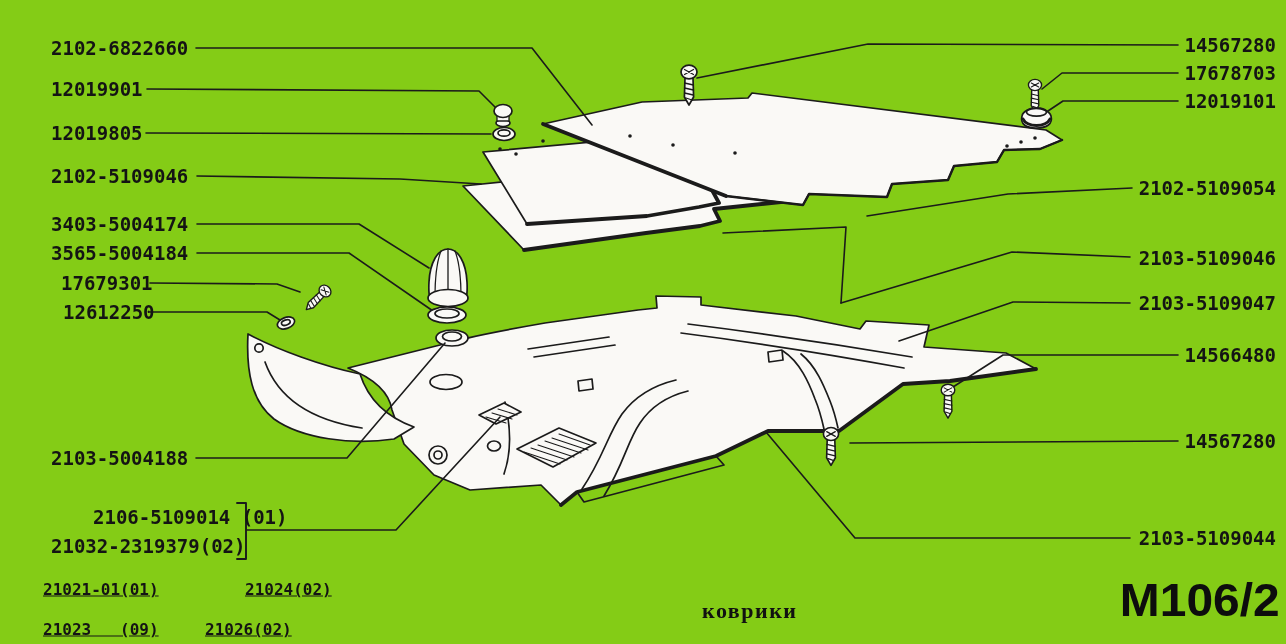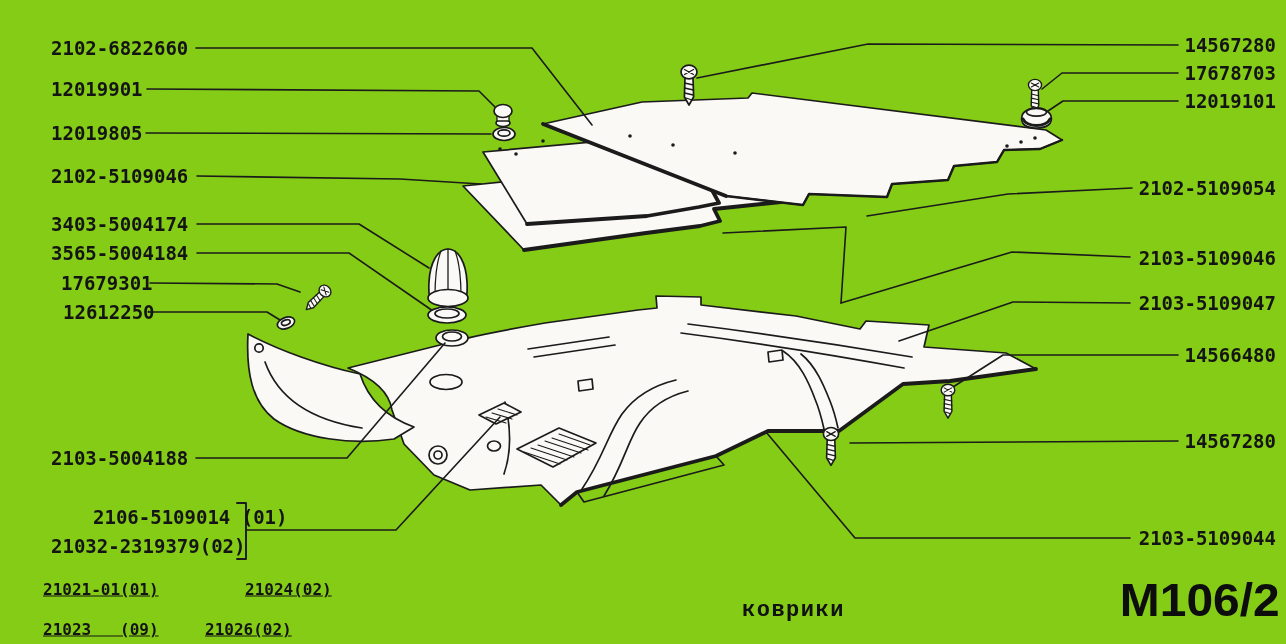--- a/index.html
+++ b/index.html
@@ -14,22 +14,22 @@
   .pf{fill:#faf9f6;stroke:#1b1b1b;stroke-width:1.7;stroke-linejoin:round;}
   .thick{fill:none;stroke:#1b1b1b;stroke-width:3.8;stroke-linejoin:round;stroke-linecap:round;}
   .dot{fill:#1b1b1b;stroke:none;}
   .plabel{
     position:absolute;transform:translateY(-50%);
     font-weight:700;font-size:19px;letter-spacing:0;white-space:pre;color:#141414;
   }
   .plabel.sm{font-size:16px;text-decoration:underline;}
   .plabel.right{text-align:left;}
   .caption{
-    position:absolute;left:742px;top:598px;
-    font-family:Liberation Mono, monospace;font-weight:700;
+    position:absolute;left:702px;top:598px;
+    font-family:Liberation Serif, serif;font-weight:700;
     font-size:22px;letter-spacing:1.5px;color:#111;
   }
   .sheetcode{
     position:absolute;right:6px;top:572px;
     font-family:"Liberation Sans", sans-serif;font-weight:700;
     font-size:47px;letter-spacing:0;color:#0d0d0d;transform:scaleX(1.02);transform-origin:right;
   }
 </style>
 </head>
 <body>

